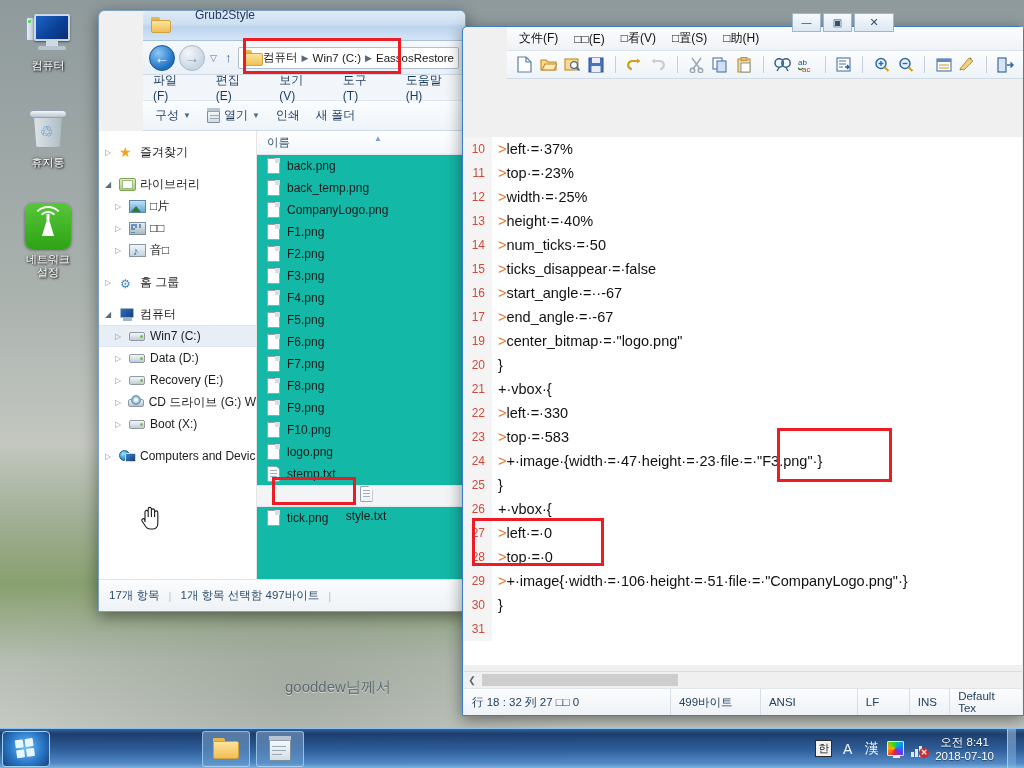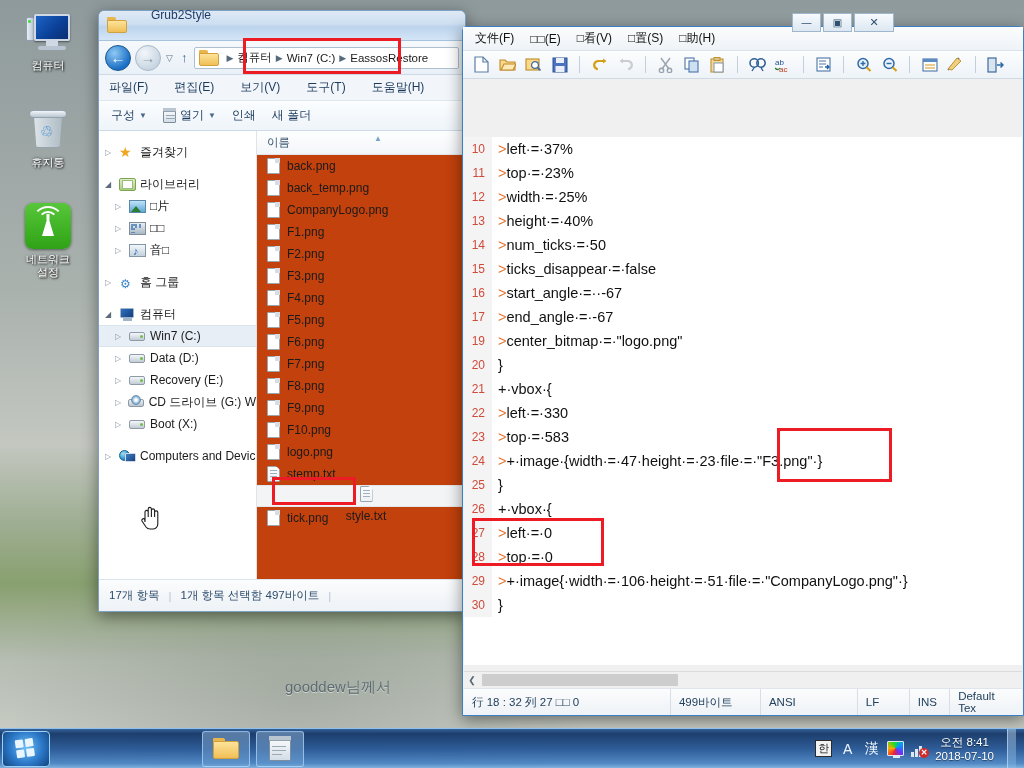--- a/index.html
+++ b/index.html
@@ -41,21 +41,21 @@
   .wifi { width:46px; height:46px; border-radius:8px; background:linear-gradient(180deg,#58c63a,#2ea315);
     box-shadow:0 1px 3px rgba(0,0,0,.5); position:relative; }
   .wifi .tower { position:absolute; left:50%; top:13px; transform:translateX(-50%);
     width:0; height:0; border-left:6px solid transparent; border-right:6px solid transparent; border-bottom:20px solid #fff;}
   .wifi .mast { position:absolute; left:50%; top:11px; transform:translateX(-50%); width:3px; height:6px; background:#fff; }
   .wifi .arc { position:absolute; border:2.5px solid #fff; border-radius:50%; border-color:#fff transparent transparent transparent; }
   .wifi .a1 { width:20px; height:20px; left:13px; top:8px; transform:rotate(0deg); }
   .wifi .a2 { width:32px; height:32px; left:7px; top:3px; }
 
   
-  .win { position:absolute; box-shadow:0 4px 16px rgba(0,0,0,.45); }
+  .win { position:absolute; box-shadow:0 4px 16px rgba(0,0,0,.45);padding-left:44px; }
 
   
   #explorer { left:98px; top:10px; width:368px; height:602px;
     background:#f0f0f0; border:1px solid #7ea2c6; border-radius:6px 6px 0 0;
     background-clip:padding-box; }
   #explorer .title {
     height:30px; border-radius:5px 5px 0 0; position:relative;
     background:linear-gradient(180deg,#dfe9f5 0%, #cddff1 45%, #bcd4ed 55%, #d4e5f7 100%);
     border-bottom:1px solid #a7c2dd;
   }
@@ -123,21 +123,21 @@
   .ic-drv .g { position:absolute; left:11px; top:6px; width:3px; height:3px; border-radius:50%; background:#6fbf4a; }
   .ic-cd .d { position:absolute; left:0; top:4px; width:16px; height:8px; border-radius:2px;
      background:linear-gradient(180deg,#eef2f6,#b9c4cf); border:1px solid #8e9aa6; }
   .ic-cd .disc { position:absolute; left:3px; top:0px; width:10px; height:10px; border-radius:50%;
      background:radial-gradient(circle at 50% 50%, #fff 20%, #8fb8d8 60%, #4e83b0); border:1px solid #6d90ad; }
   .ic-net .globe { position:absolute; left:0px; top:1px; width:11px; height:11px; border-radius:50%;
      background:radial-gradient(circle at 35% 30%,#9fe0f6,#1a86c4 70%); border:1px solid #10628f; }
   .ic-net .mon { position:absolute; left:6px; top:4px; width:11px; height:9px; border-radius:1px;
      background:linear-gradient(135deg,#3f7fc4,#16417f); border:1px solid #cfd8e2; }
 
-  #explorer .filepane { flex:1; background:#c2410c; position:relative; overflow:hidden; }
+  #explorer .filepane { flex:1; background:#14b8a6; position:relative; overflow:hidden; }
   .colhdr { height:24px; border-bottom:1px solid #e1e6ea; background:linear-gradient(180deg,#fdfeff,#f3f6f9);
      display:flex; align-items:center; padding-left:10px; font-size:11.5px; color:#3b566f; position:relative; }
   .sortarrow { position:absolute; left:117px; top:3px; font-size:8px; color:#7aa2c9; }
   .frow { height:22px; display:flex; align-items:center; gap:7px; padding-left:10px; font-size:12px; color:#1b1b1b; white-space:nowrap; }
   .frow.sel { background:#f2f4f6; border-top:1px solid #e3e6ea; border-bottom:1px solid #e3e6ea;flex-direction:column; }
   .file-ic { width:13px; height:16px; position:relative; flex:none; }
   .file-ic .pg { position:absolute; inset:0; background:#fff; border:1px solid #9aa4ae; border-radius:1px;
      clip-path:polygon(0 0, 68% 0, 100% 24%, 100% 100%, 0 100%); }
   .file-ic .fold { position:absolute; right:0; top:0; width:5px; height:5px; background:#d7dde3; }
   .file-ic.txt .pg { background:linear-gradient(180deg,#fdfdfd,#eef1f4); }
@@ -728,20 +728,21 @@
     <div class="code-line"><span class="gutter">21</span><span class="codetext"><span class="ind"></span><span>+·vbox·{</span></span></div>
     <div class="code-line"><span class="gutter">22</span><span class="codetext"><span class="ind">&gt;</span><span>left·=·330</span></span></div>
     <div class="code-line"><span class="gutter">23</span><span class="codetext"><span class="ind">&gt;</span><span>top·=·583</span></span></div>
     <div class="code-line"><span class="gutter">24</span><span class="codetext"><span class="ind">&gt;</span><span>+·image·{width·=·47·height·=·23·file·=·"F3.png"·}</span></span></div>
     <div class="code-line"><span class="gutter">25</span><span class="codetext"><span class="ind"></span><span>}</span></span></div>
     <div class="code-line"><span class="gutter">26</span><span class="codetext"><span class="ind"></span><span>+·vbox·{</span></span></div>
     <div class="code-line"><span class="gutter">27</span><span class="codetext"><span class="ind">&gt;</span><span>left·=·0</span></span></div>
     <div class="code-line"><span class="gutter">28</span><span class="codetext"><span class="ind">&gt;</span><span>top·=·0</span></span></div>
     <div class="code-line"><span class="gutter">29</span><span class="codetext"><span class="ind">&gt;</span><span>+·image{·width·=·106·height·=·51·file·=·"CompanyLogo.png"·}</span></span></div>
     <div class="code-line"><span class="gutter">30</span><span class="codetext"><span class="ind"></span><span>}</span></span></div>
+    <div class="code-line"><span class="gutter">31</span><span class="codetext"><span class="ind"></span><span></span></span></div>
 
   </div>
 
   <div class="hscroll">
     <span class="hs-btn">❮</span>
     <span class="hs-thumb"></span>
   </div>
 
   <div class="statusbar">
     <span class="st-cell" style="width:212px;">行 18 : 32   列 27   □□ 0</span>

